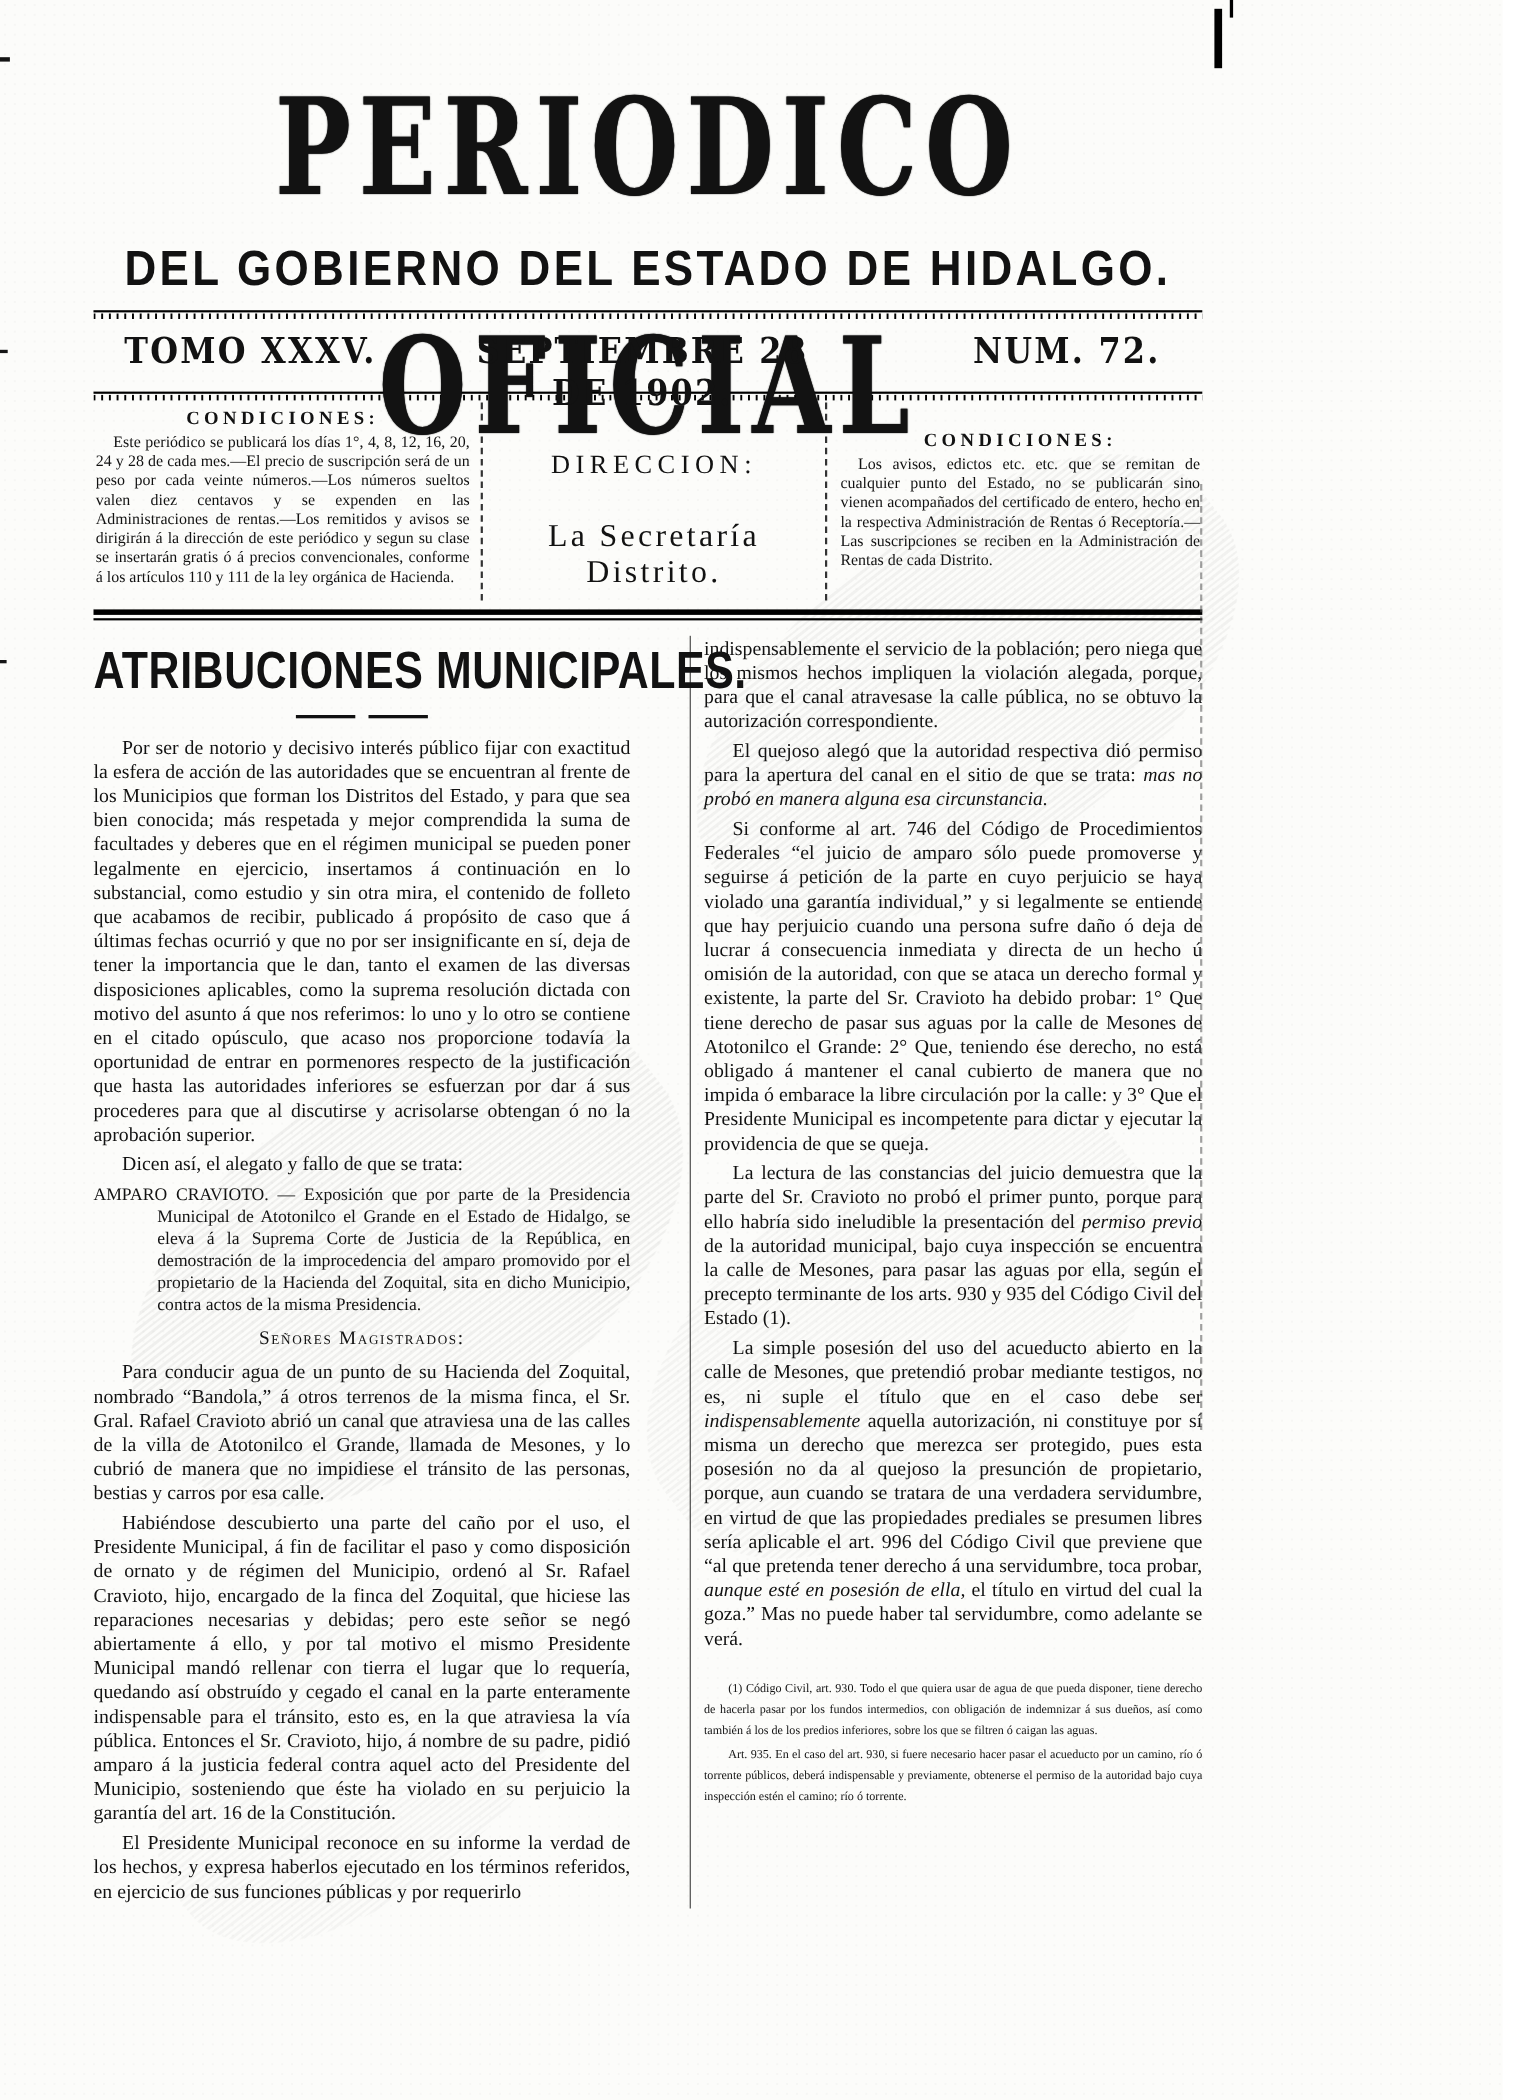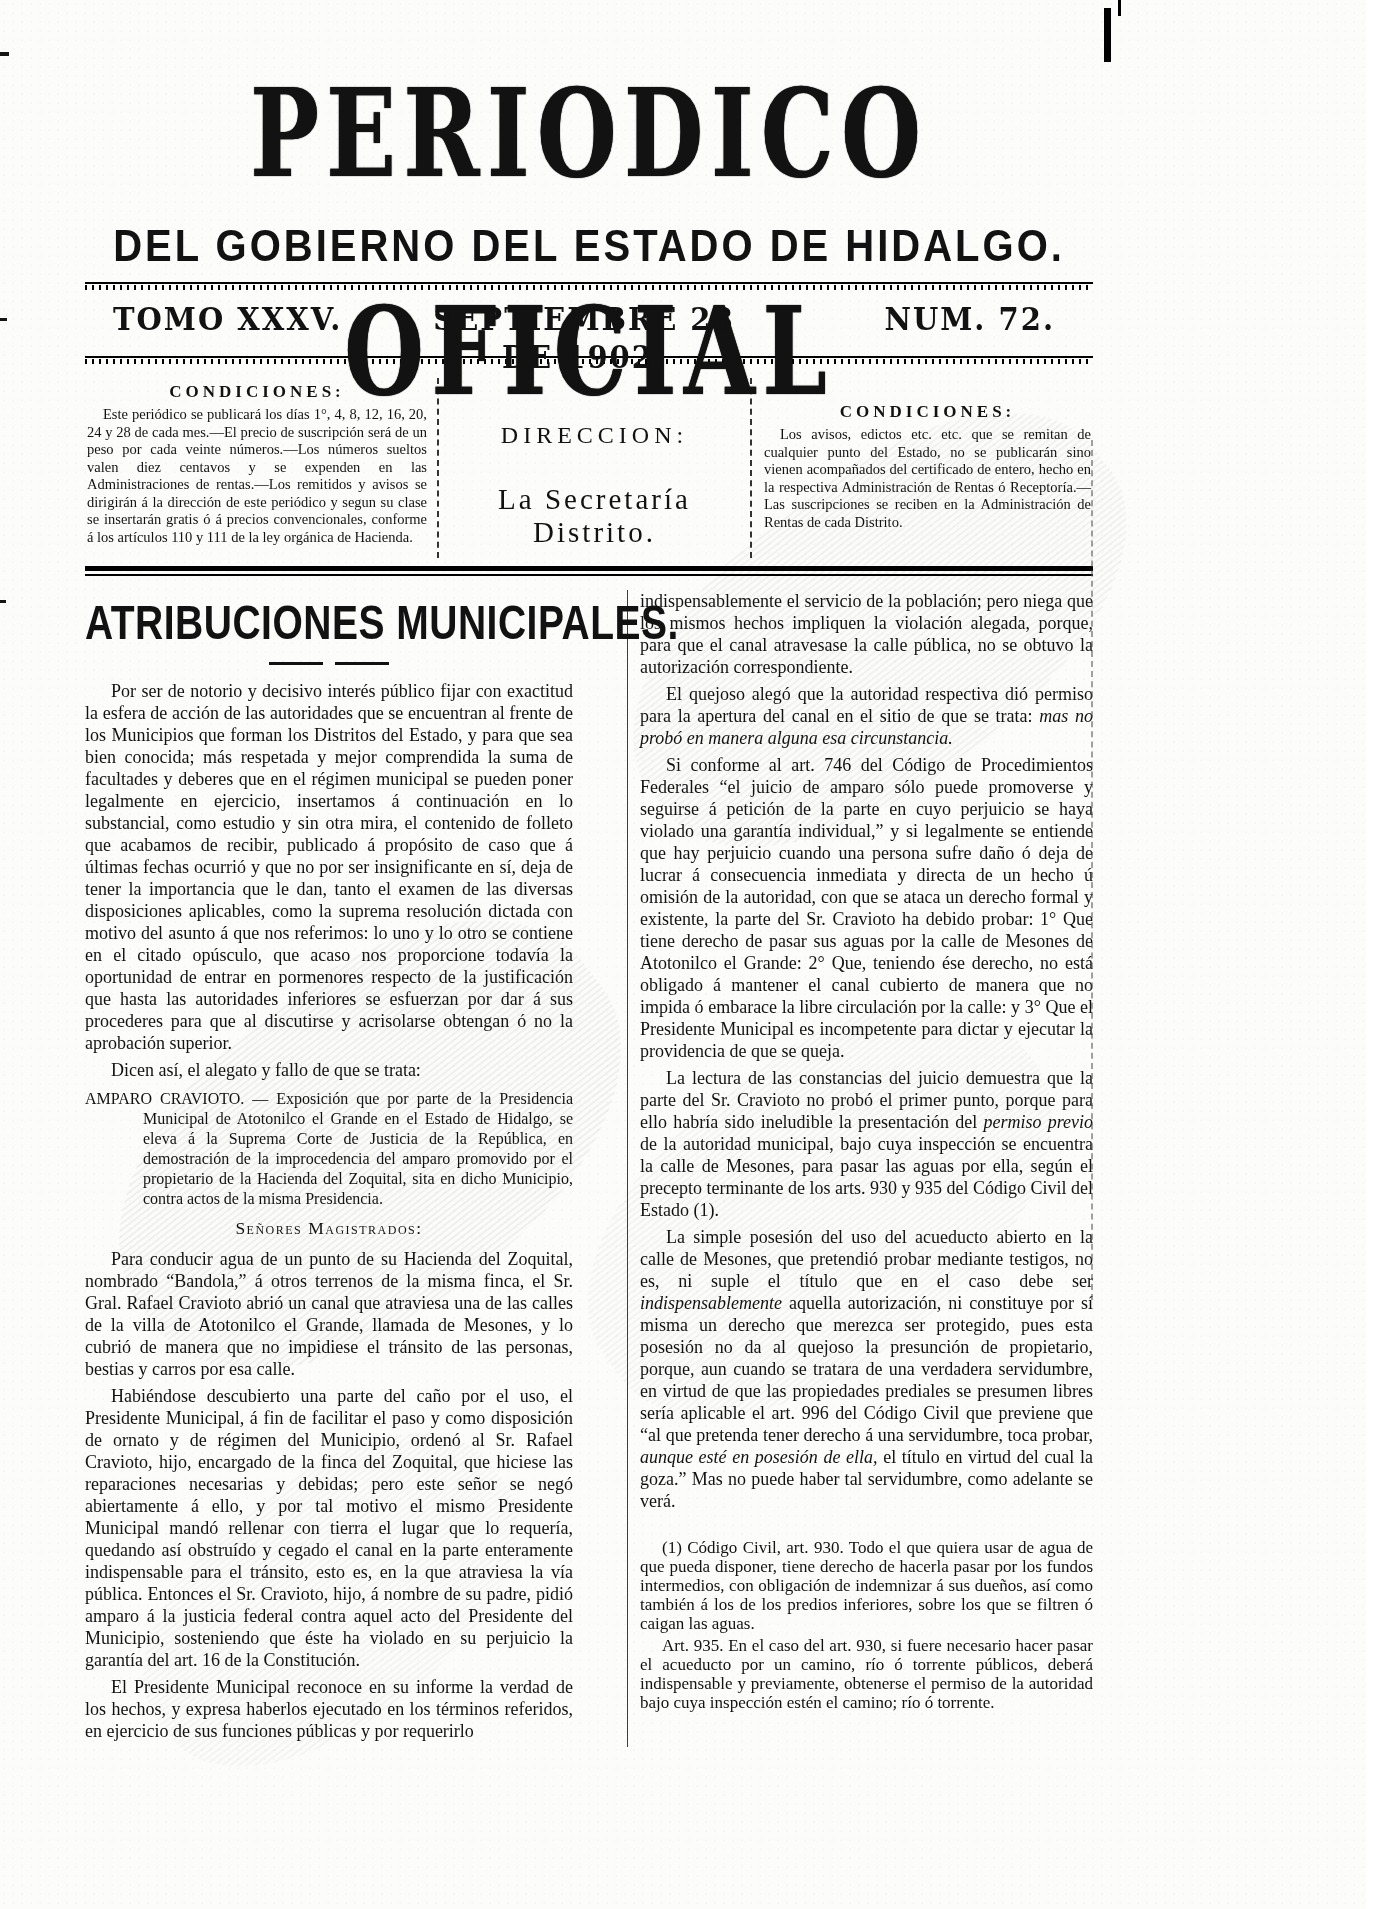--- a/index.html
+++ b/index.html
@@ -39,21 +39,21 @@
   .issue-bar{
     display:flex; align-items:baseline; margin-top:10px; height:40px;
     font-family:"DejaVu Serif", serif; font-weight:bold; font-size:29px;
     letter-spacing:2px; transform:scaleY(1.12);
   }
   .issue-tomo{ width:300px; padding-left:28px; }
   .issue-date{ flex:1; text-align:center; }
   .issue-num{ width:300px; text-align:right; padding-right:38px; }
 
   
-  .hdr{ display:flex; margin-top:12px; min-height:180px; }
+  .hdr{ display:flex; margin-top:0; min-height:180px; }
   .hdr-left{ width:340px; padding:2px 10px 0 2px; }
   .hdr-center{ width:295px; border-left:2px dashed #333; border-right:2px dashed #333; padding:30px 8px 0; text-align:center; }
   .hdr-right{ flex:1; padding:22px 2px 0 12px; }
   .cond-title{ text-align:center; font-weight:bold; font-size:17px; letter-spacing:4px; margin:2px 0 4px; }
   .cond-body{ font-size:14.5px; line-height:17.5px; text-align:justify; text-indent:16px; margin:0; }
   .dir-label{ font-size:24px; letter-spacing:5px; margin-top:14px; }
   .dir-value{ font-size:29px; letter-spacing:3px; margin-top:34px; }
 
   
   .cols{ display:flex; margin-top:14px; align-items:stretch;justify-content:flex-end; }
@@ -66,21 +66,21 @@
     white-space:nowrap;
   }
   .head-div{ width:120px; height:12px; margin:18px auto 10px; display:flex; justify-content:space-between; }
   .head-div span{ display:block; width:54px; height:3px; background:#111; margin-top:4px; }
 
   p{ margin:0 0 5px; }
   .p-para{ font-size:18px; line-height:22px; text-align:justify; text-indent:26px; }
   .p-noind{ font-size:18px; line-height:22px; text-align:justify; text-indent:0; }
   .p-hang{ font-size:16px; line-height:20px; text-align:justify; padding-left:58px; text-indent:-58px; margin:8px 0; }
   .p-center{ text-align:center; font-variant:small-caps; letter-spacing:1.5px; font-size:17.5px; margin:9px 0; }
-  .p-fn{ font-size:17px; line-height:19px; text-align:justify; text-indent:22px; margin:0 0 3px; }
+  .p-fn{ font-size:11px; line-height:19px; text-align:justify; text-indent:22px; margin:0 0 3px; }
   .ital{ font-style:italic; }
   .footnote{ margin-top:26px; }
 
   
   .corner-bar{ position:absolute; left:1104px; top:8px; width:7px; height:54px; background:#000; }
   .corner-tick{ position:absolute; left:1118px; top:0; width:3px; height:16px; background:#000; }
   .edge-mark{ position:absolute; background:#151515; }
   .fold-dashes{ position:absolute; left:1091px; top:440px; height:860px; border-left:2px dashed #555; opacity:.55; }
   .streak{ position:absolute; background:repeating-linear-gradient(0deg, rgba(40,40,40,0.06) 0 2px, transparent 2px 5px); filter:blur(0.5px); border-radius:45%; }
   .s1{ left:90px;  top:980px;  width:560px; height:330px; transform:rotate(-38deg); }

